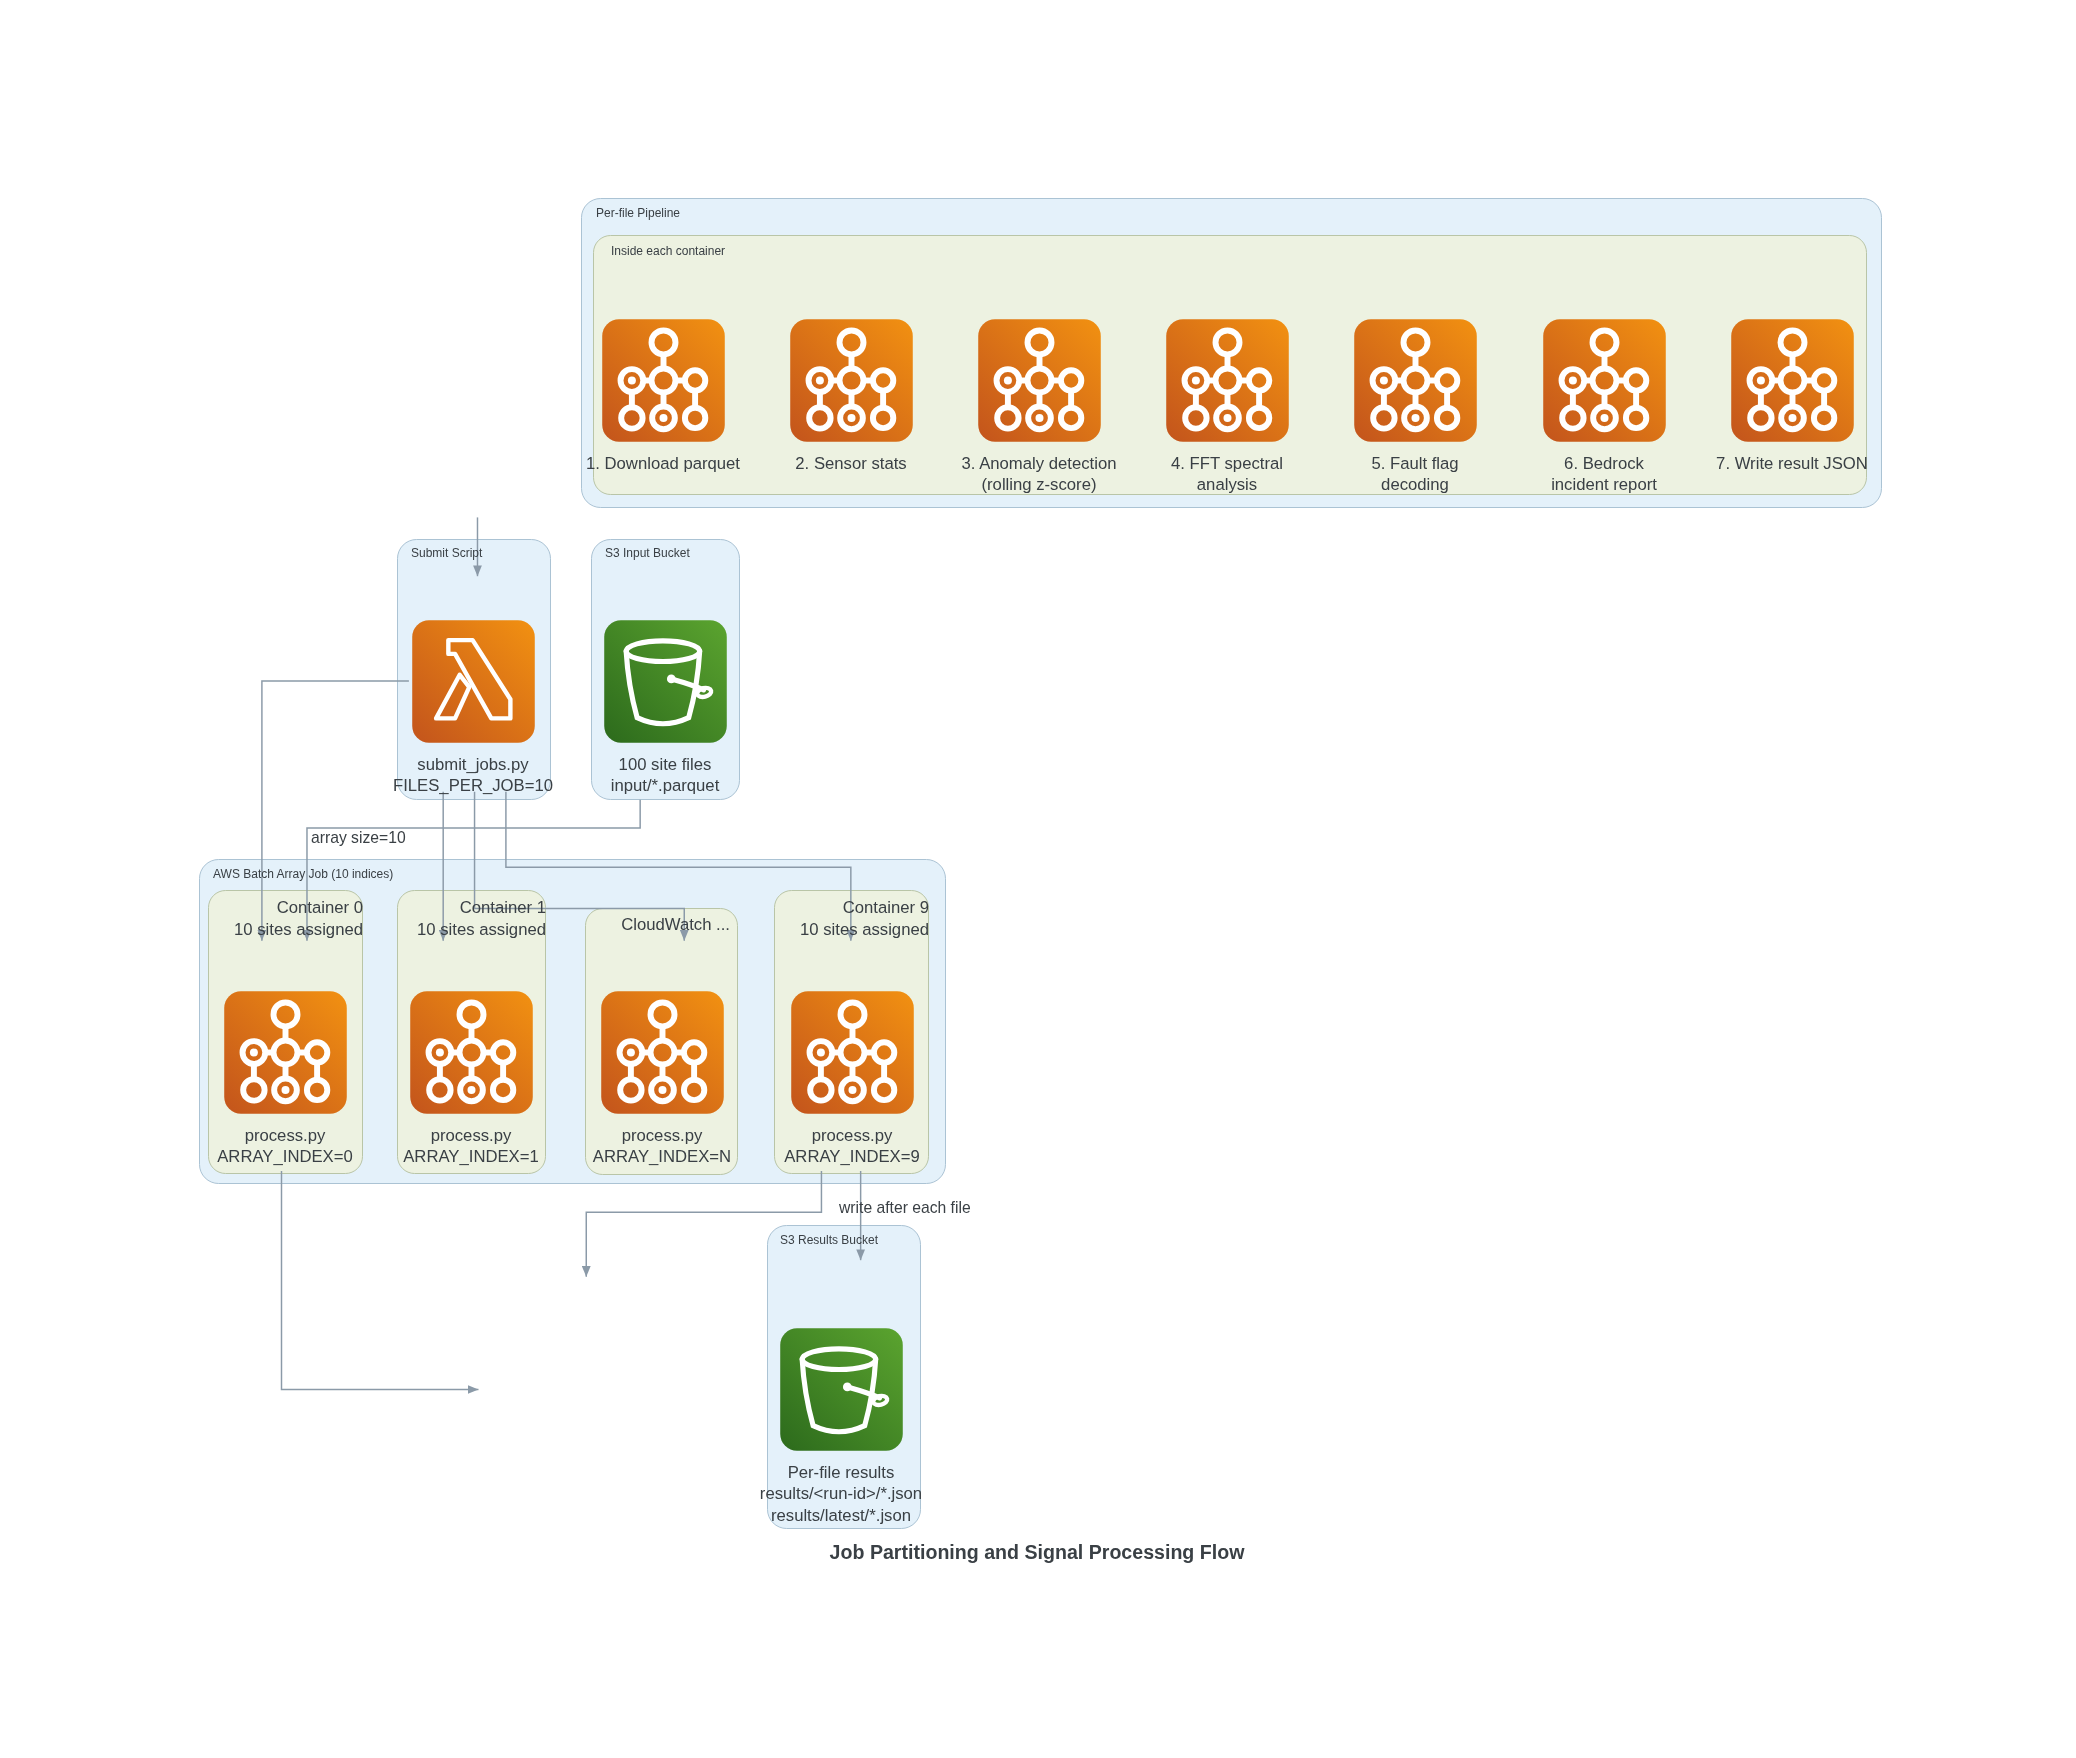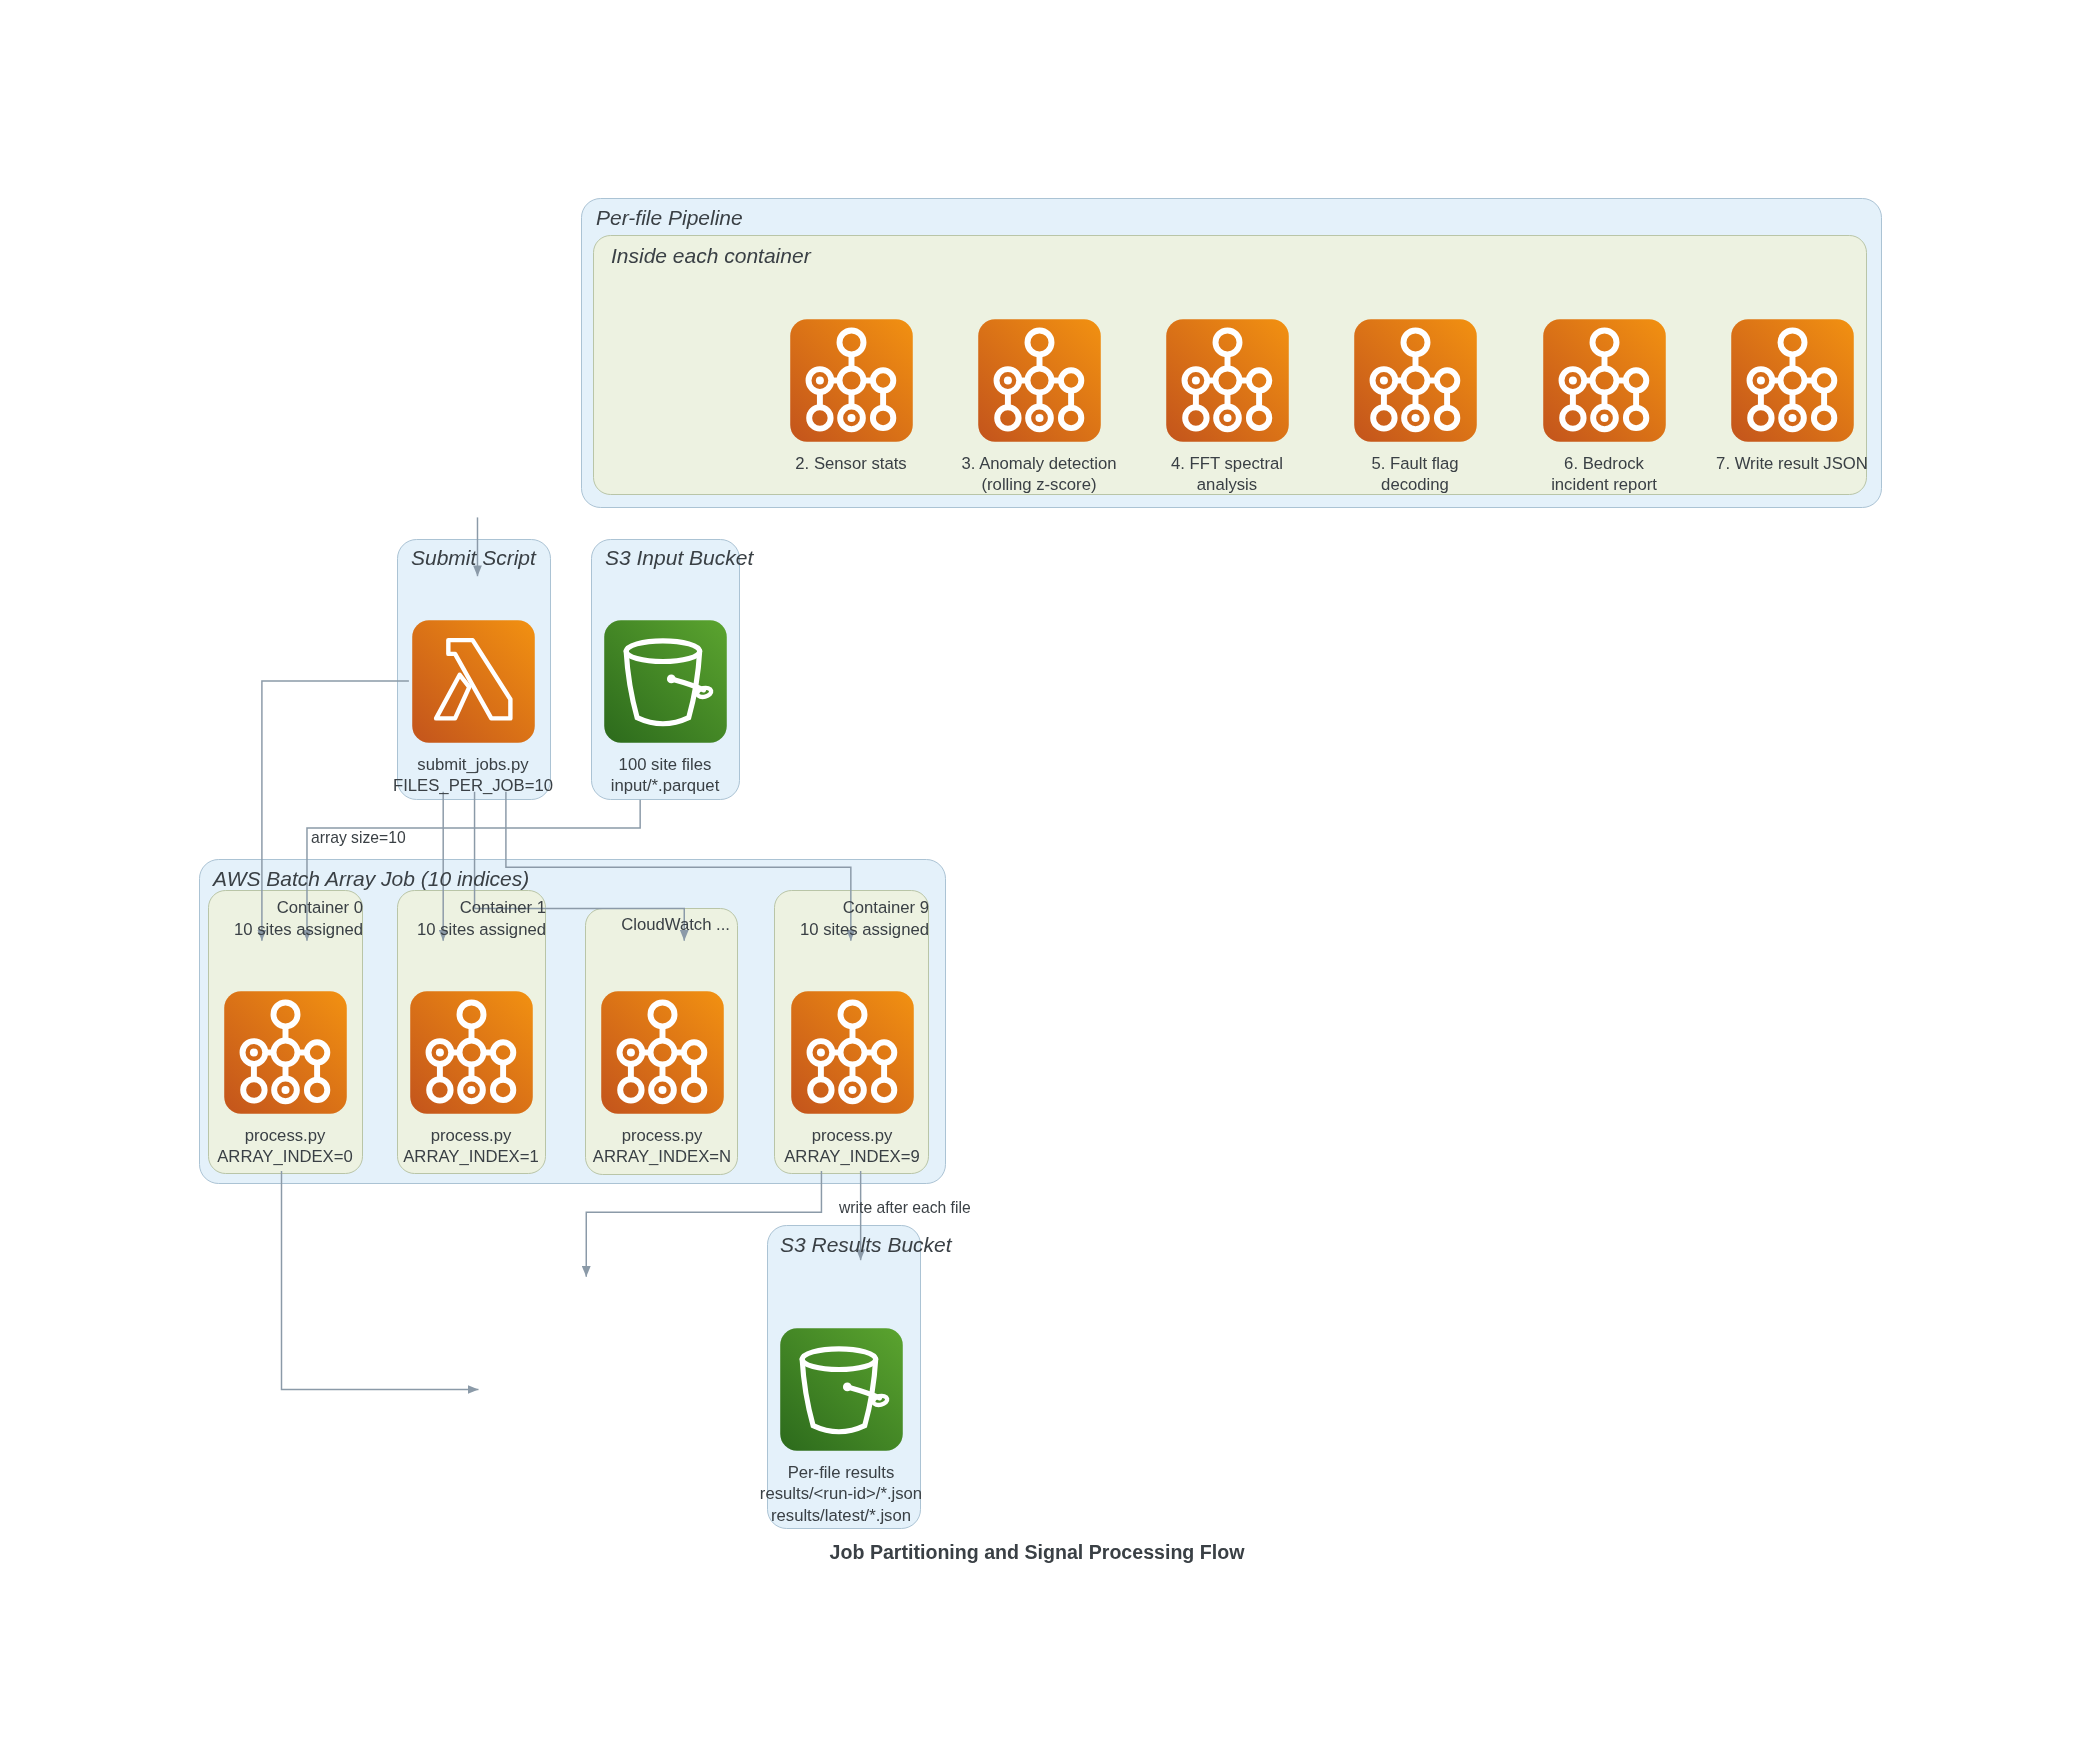--- a/index.html
+++ b/index.html
@@ -1,21 +1,21 @@
 <!DOCTYPE html>
 <html style="--orange_dark: #c3541c; --orange_light: #f29111; --green_dark: #2c6a1c; --green_light: #5ba42f; --pink: #e7157b; --blue_fill: #e4f1fa; --blue_border: #abc3d4; --green_fill: #edf2e1; --green_border: #b9c5a7; --line: #8b9aa8; --text: #3a4045;"><head>
 <meta charset="utf-8">
 <style>
   html,body{margin:0;padding:0;background:#fff;}
   .canvas{position:relative;width:2077px;height:1758px;background:#fff;
           font-family:"Liberation Sans",sans-serif;color:var(--text,#3a4045);overflow:hidden;}
   .box{position:absolute;border:1.5px solid;box-sizing:border-box;z-index:1;}
   .box.blue{background:var(--blue_fill,#e4f1fa);border-color:var(--blue_border,#abc3d4);border-radius:19.6px;}
   .box.green{background:var(--green_fill,#edf2e1);border-color:var(--green_border,#b9c5a7);border-radius:17.6px;}
-  .box-title{position:absolute;font-size:21px;white-space:nowrap;z-index:3;font-style:italic;}
+  .box-title{position:absolute;font-size:12px;white-space:nowrap;z-index:3;}
   .ctr-title{position:absolute;font-size:16.7px;text-align:right;white-space:pre-line;line-height:1.3;z-index:3;}
   .node{position:absolute;display:flex;flex-direction:column;align-items:center;gap:7.8px;z-index:3;}
   .lbl{font-size:16.7px;text-align:center;white-space:pre-line;line-height:1.28;}
   .edge-label{position:absolute;font-size:15.7px;white-space:nowrap;z-index:3;}
   .connectors{position:absolute;left:0;top:0;z-index:2;pointer-events:none;}
   .diagram-title{position:absolute;font-size:19.6px;text-align:center;z-index:3;font-weight:bold;}
   svg.icon{display:block;}
 </style>
 </head>
 <body>
@@ -102,20 +102,26 @@
     </g>
   </svg>
 
   <div class="box-title" style="left:596px;top:206px">Per-file Pipeline</div>
   <div class="box-title" style="left:611px;top:244px">Inside each container</div>
   <div class="box-title" style="left:411px;top:546px">Submit Script</div>
   <div class="box-title" style="left:605px;top:546px">S3 Input Bucket</div>
   <div class="box-title" style="left:213px;top:867px">AWS Batch Array Job (10 indices)</div>
   <div class="box-title" style="left:780px;top:1233px">S3 Results Bucket</div>
 
+  <div class="node" style="left:565px;top:316px;width:196px">
+    <svg class="icon" width="129" height="129" viewBox="0 0 100 100">
+        <use href="#sym-tree"></use>
+      </svg>
+    <div class="lbl">1. Download parquet</div>
+  </div>
   <div class="node" style="left:753px;top:316px;width:196px">
     <svg class="icon" width="129" height="129" viewBox="0 0 100 100">
         <use href="#sym-tree"></use>
       </svg>
     <div class="lbl">2. Sensor stats</div>
   </div>
   <div class="node" style="left:941px;top:316px;width:196px">
     <svg class="icon" width="129" height="129" viewBox="0 0 100 100">
         <use href="#sym-tree"></use>
       </svg>

